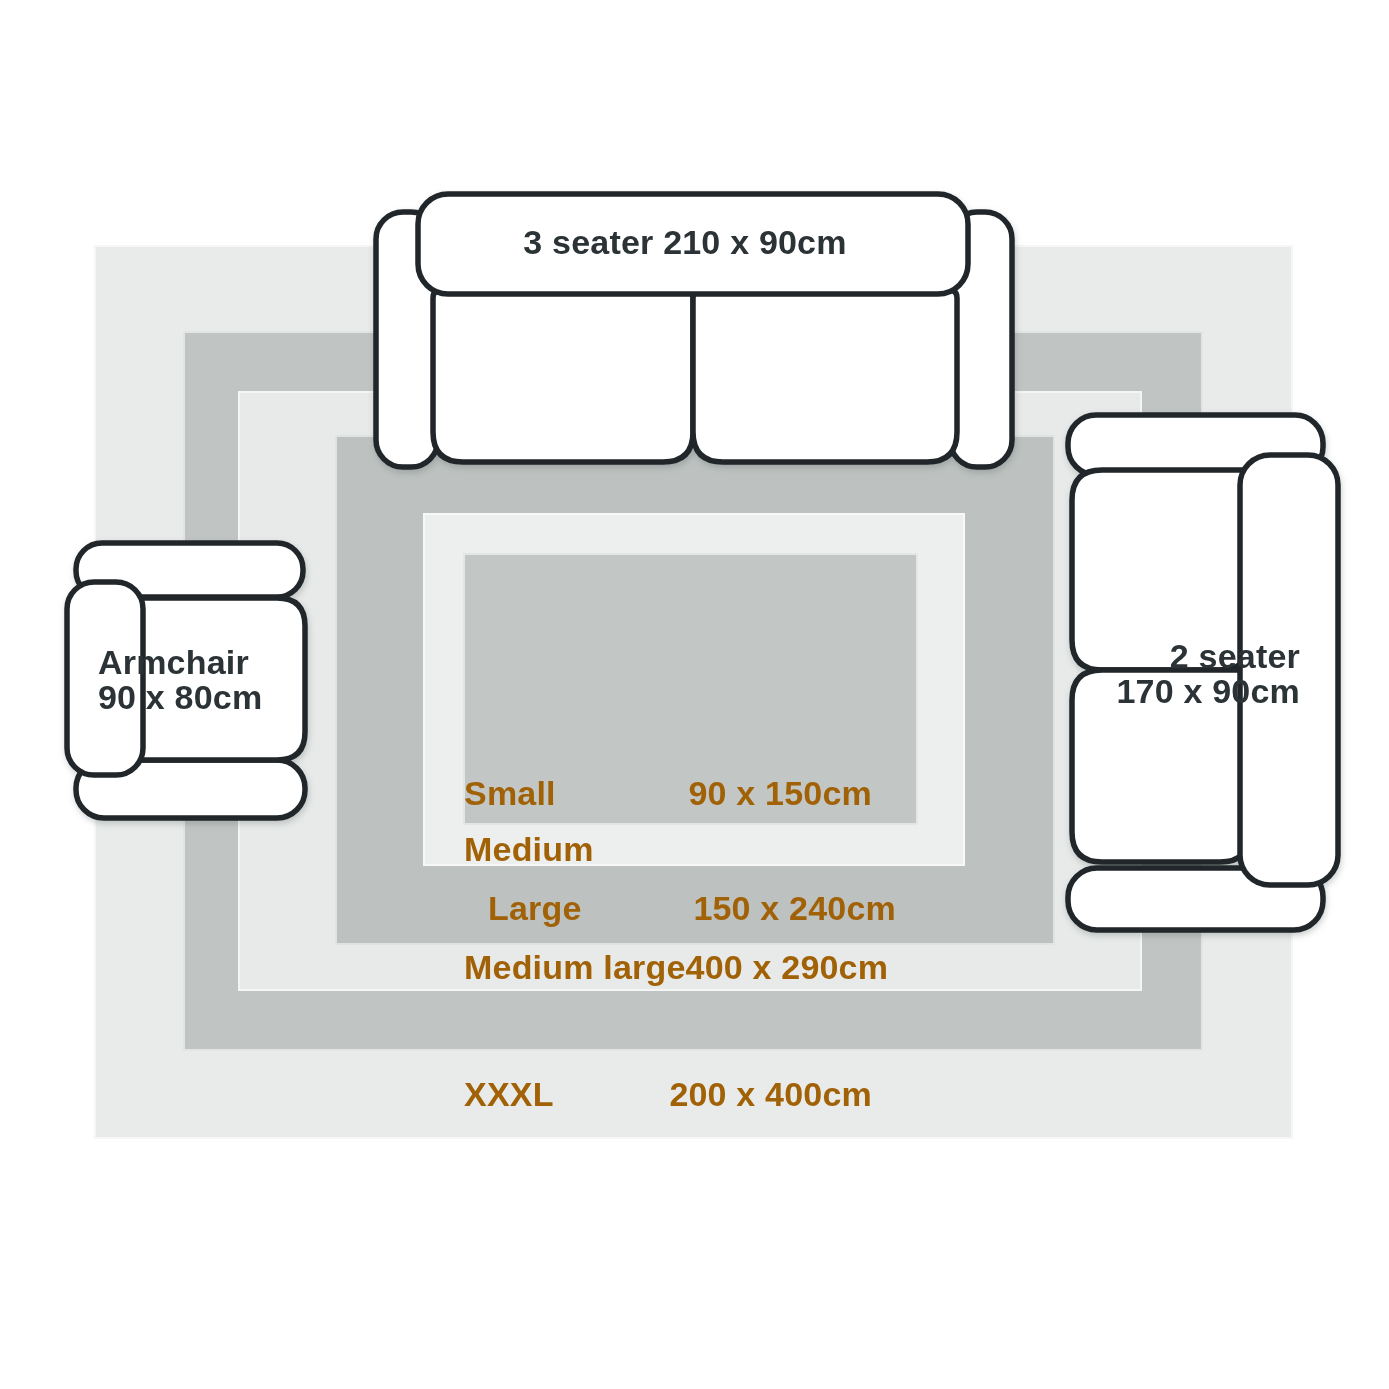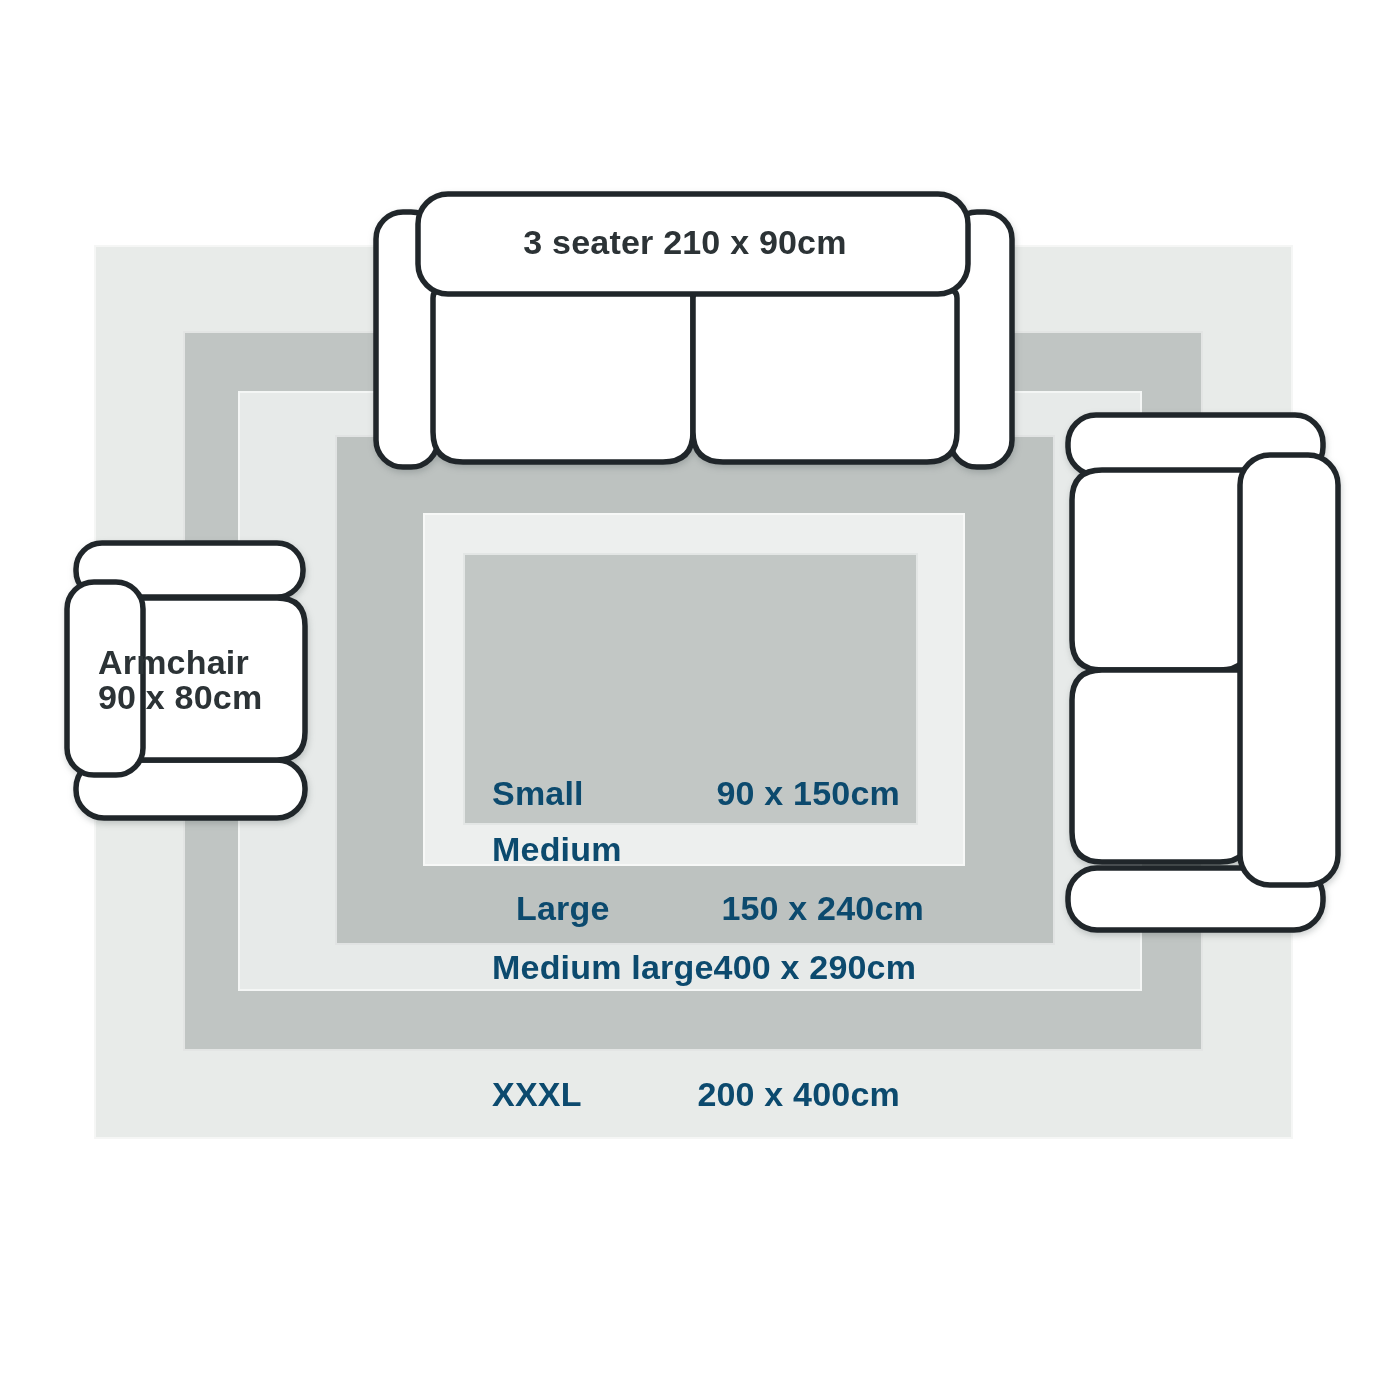--- a/index.html
+++ b/index.html
@@ -10,23 +10,23 @@
     font-family:"Liberation Sans",sans-serif;
     overflow:hidden;
   }
   .rug{
     position:absolute;
     box-sizing:border-box;
     border:2px solid rgba(255,255,255,0.55);
   }
   .size-row{
     position:absolute;
-    left:492px;width:408px;height:34px;
+    left:464px;width:408px;height:34px;
     display:flex;justify-content:space-between;align-items:center;
-    font-size:34px;font-weight:700;color:#0c4a6e;
+    font-size:34px;font-weight:700;color:#a16207;
     letter-spacing:0.2px;
     white-space:nowrap;
   }
   .furniture{
     position:absolute;
     filter:drop-shadow(1px 3px 3px rgba(80,90,90,0.28));
   }
   .furniture path,.furniture rect{
     fill:#ffffff;stroke:#20262a;stroke-width:5.5px;stroke-linejoin:round;
   }
@@ -90,14 +90,18 @@
     <div>90 x 80cm</div>
   </div>
 
   <svg class="furniture" style="left:1050px;top:405px;" width="300" height="535" viewBox="1050 405 300 535">
     <rect x="1068" y="415" width="255" height="60" rx="28"></rect>
     <rect x="1068" y="868" width="255" height="62" rx="29"></rect>
     <path d="M 1102 470 H 1244 Q 1250 470 1250 478 V 640 Q 1250 670 1220 670 H 1102 Q 1072 670 1072 640 V 500 Q 1072 470 1102 470 Z"></path>
     <path d="M 1102 670 H 1244 Q 1250 670 1250 678 V 832 Q 1250 862 1220 862 H 1102 Q 1072 862 1072 832 V 700 Q 1072 670 1102 670 Z"></path>
     <rect x="1240" y="455" width="98" height="430" rx="30"></rect>
   </svg>
+  <div class="flabel right" style="left:1050px;top:639px;width:250px;">
+    <div>2 seater</div>
+    <div>170 x 90cm</div>
+  </div>
 
 </div>
 
 </body></html>

